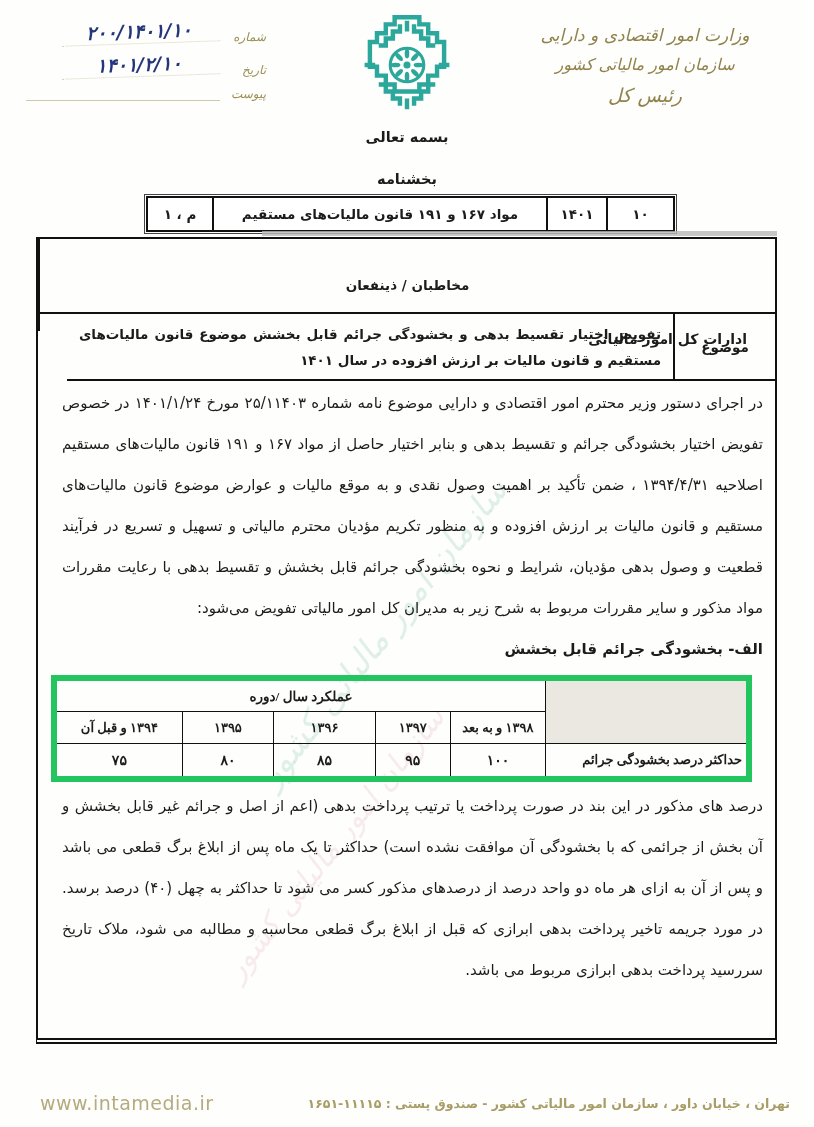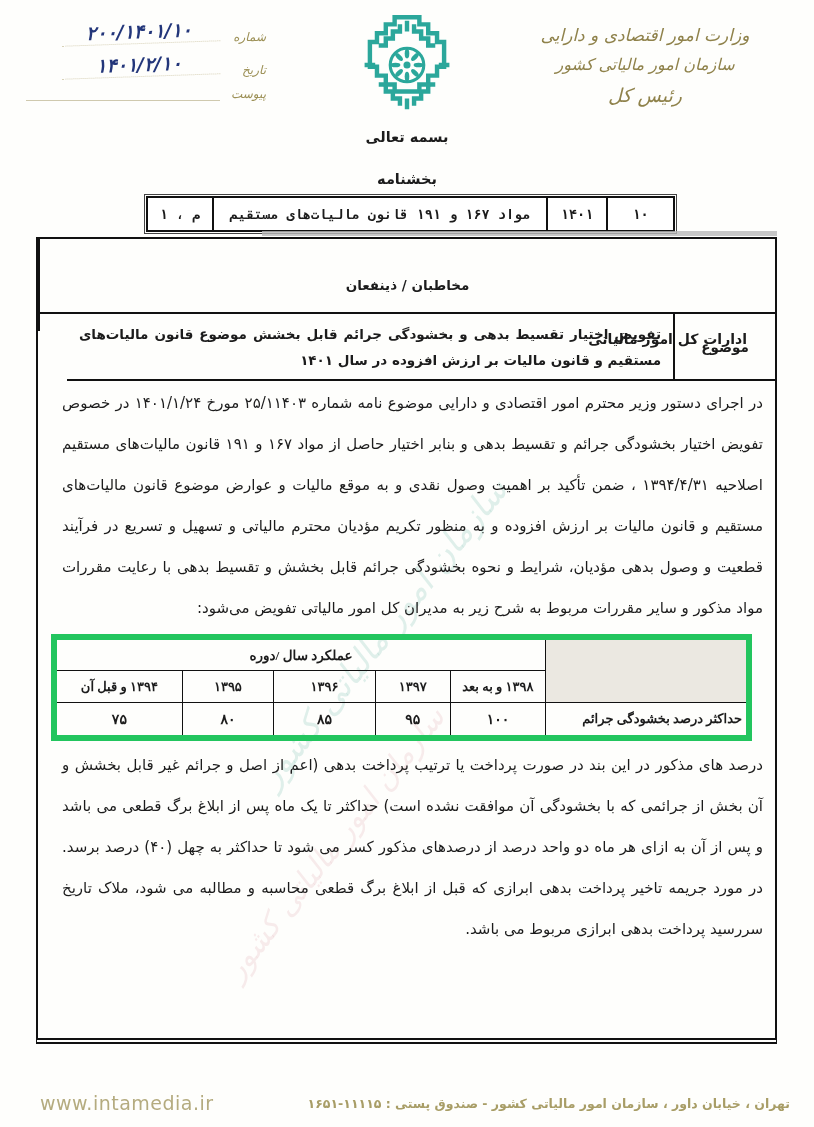--- a/index.html
+++ b/index.html
@@ -30,21 +30,21 @@
   .besmeleh{position:absolute;top:129px;left:0;right:0;text-align:center;font-weight:bold;font-size:14.5px;}
   .doctype{position:absolute;top:171px;left:0;right:0;text-align:center;font-weight:bold;font-size:14.5px;}
   
   .strip{
     position:absolute;top:196px;right:139px;width:525px;height:32px;
     display:flex;direction:rtl;border:2px solid #111;outline:1px solid #444;outline-offset:1px;
     background:#fff;
   }
   .strip .cell{
     display:flex;align-items:center;justify-content:center;
-    font-weight:bold;font-size:13.5px;font-family:Liberation Mono, monospace;
+    font-weight:bold;font-size:13.5px;
   }
   .strip .cell + .cell{border-inline-start:2px solid #111;}
   .c-num{flex:0 0 65px;}
   .c-year{flex:0 0 58px;}
   .c-subj{flex:1;}
   .c-code{flex:0 0 64px;}
   .scan-band{position:absolute;top:231px;right:37px;width:515px;height:5px;background:#b9b9b9;opacity:.8;}
   
   .mainbox{
     position:absolute;top:237px;right:37px;width:737px;height:799px;
@@ -163,20 +163,21 @@
       <div class="info-content">ادارات کل امور مالیاتی</div>
     </div>
 
     <div class="info-row row-subject">
       <div class="info-label">موضوع</div>
       <div class="info-content">تفویض اختیار تقسیط بدهی و بخشودگی جرائم قابل بخشش موضوع قانون مالیات‌های مستقیم و قانون مالیات بر ارزش افزوده در سال ۱۴۰۱</div>
     </div>
 
     <div class="bodytext">
       <p>در اجرای دستور وزیر محترم امور اقتصادی و دارایی موضوع نامه شماره ۲۵/۱۱۴۰۳ مورخ ۱۴۰۱/۱/۲۴ در خصوص تفویض اختیار بخشودگی جرائم و تقسیط بدهی و بنابر اختیار حاصل از مواد ۱۶۷ و ۱۹۱ قانون مالیات‌های مستقیم اصلاحیه ۱۳۹۴/۴/۳۱ ، ضمن تأکید بر اهمیت وصول نقدی و به موقع مالیات و عوارض موضوع قانون مالیات‌های مستقیم و قانون مالیات بر ارزش افزوده و به منظور تکریم مؤدیان محترم مالیاتی و تسهیل و تسریع در فرآیند قطعیت و وصول بدهی مؤدیان، شرایط و نحوه بخشودگی جرائم قابل بخشش و تقسیط بدهی با رعایت مقررات مواد مذکور و سایر مقررات مربوط به شرح زیر به مدیران کل امور مالیاتی تفویض می‌شود:</p>
+      <p class="section-title">الف- بخشودگی جرائم قابل بخشش</p>
 
       <table class="dt">
         <tbody>
             <tr>
           <td class="blankcell" rowspan="2" style="width:222px"></td>
           <td class="dt-head" colspan="5">عملکرد سال /دوره</td>
         </tr>
         <tr>
           <td class="dt-year" style="width:99px">۱۳۹۸ و به بعد</td>
           <td class="dt-year" style="width:74px">۱۳۹۷</td>

